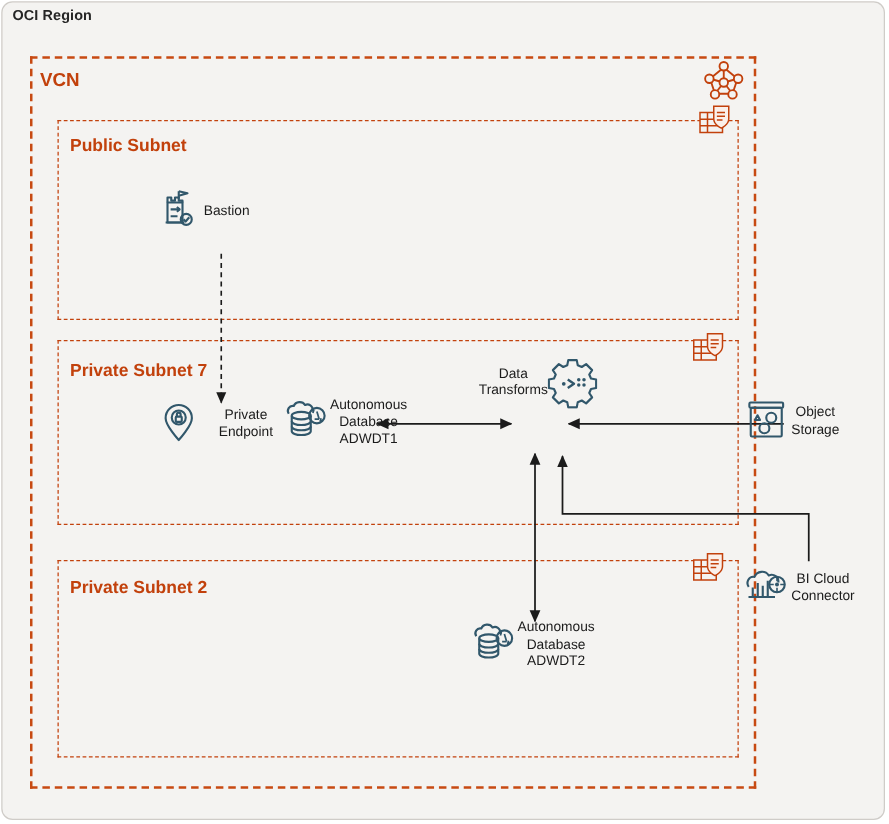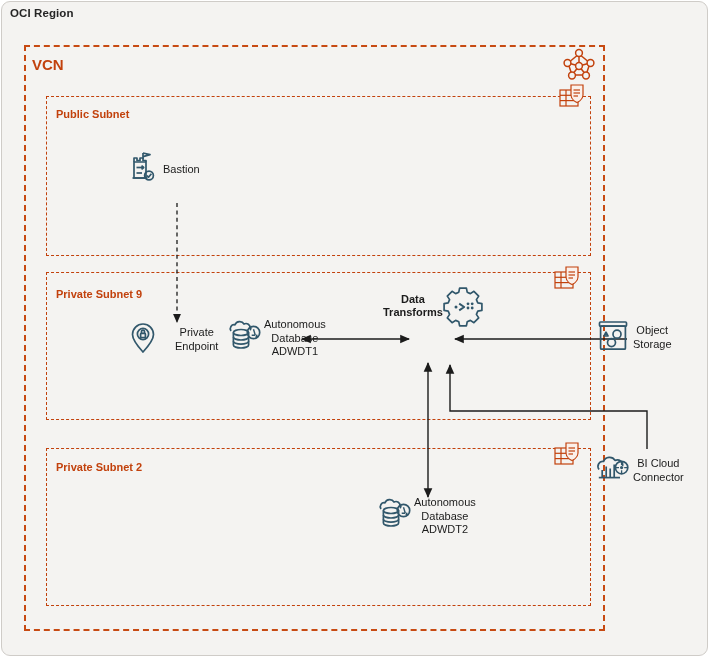--- a/index.html
+++ b/index.html
@@ -49,21 +49,21 @@
     color: #c2410c;
   }
   .subnet {
     position: absolute;
     border: 1px dashed #c2410c;
     box-sizing: border-box;
     background: transparent;
   }
   .subnet-title {
     position: absolute;
-    font-size: 11px;
+    font-size: 14px;
     font-weight: bold;
     color: #c2410c;
     white-space: nowrap;
   }
   #public-subnet  { left: 46px; top: 96px;  width: 545px; height: 160px; }
   #public-title   { left: 56px; top: 108px; }
   #private-subnet-1 { left: 46px; top: 272px; width: 545px; height: 148px; }
   #private-1-title  { left: 56px; top: 288px; }
   #private-subnet-2 { left: 46px; top: 448px; width: 545px; height: 158px; }
   #private-2-title  { left: 56px; top: 461px; }
@@ -108,21 +108,21 @@
   <div class="region-box"></div>
   <div class="region-title">OCI Region</div>
 
   <div class="vcn-box"></div>
   <div class="vcn-title">VCN</div>
 
   <div class="subnet" id="public-subnet"></div>
   <div class="subnet-title" id="public-title">Public Subnet</div>
 
   <div class="subnet" id="private-subnet-1"></div>
-  <div class="subnet-title" id="private-1-title">Private Subnet 9</div>
+  <div class="subnet-title" id="private-1-title">Private Subnet 7</div>
 
   <div class="subnet" id="private-subnet-2"></div>
   <div class="subnet-title" id="private-2-title">Private Subnet 2</div>
 
   <svg id="wires" viewBox="0 0 711 659">
     <defs>
       <marker id="arrow" viewBox="0 0 10 10" refX="9" refY="5" markerWidth="7" markerHeight="7" orient="auto-start-reverse">
         <path d="M0,0.6 L10,5 L0,9.4 z" fill="#1b1b1b"></path>
       </marker>
     </defs>
@@ -250,21 +250,21 @@
         <path d="M24.8,11.6 L27,11.2 L26.3,13.4" stroke-width="1.4"></path>
         <path d="M34.3,19.4 L32.2,19.8 L32.9,17.6" stroke-width="1.4"></path>
       </g>
     </svg>
     <div class="caption">Autonomous
 Database
 ADWDT1</div>
   </div>
 
   <div class="node" style="left:383px; top:287px;">
-    <div class="caption" style="margin:0 0 2px 0;font-weight:bold;">Data
+    <div class="caption" style="margin:0 0 2px 0;">Data
 Transforms</div>
     <svg class="glyph" viewBox="0 0 40 40">
       <g stroke="#31576b" stroke-width="1.7" fill="none" stroke-linejoin="round">
         <path d="M16.6,3.5 L23.4,3.5 L24.2,7.6 L27.4,9 L30.9,6.7 L35.7,11.5 L33.4,15 L34.8,18.2 L38.9,19 L38.9,25.8
                  L34.8,26.6 L33.4,29.8 L35.7,33.3 L30.9,38.1 L27.4,35.8 L24.2,37.2 L23.4,41.3 L16.6,41.3
                  L15.8,37.2 L12.6,35.8 L9.1,38.1 L4.3,33.3 L6.6,29.8 L5.2,26.6 L1.1,25.8 L1.1,19 L5.2,18.2
                  L6.6,15 L4.3,11.5 L9.1,6.7 L12.6,9 L15.8,7.6 Z" transform="translate(0,-2.4) scale(1)"></path>
         <circle cx="13" cy="20" r="1.5" fill="#31576b" stroke="none"></circle>
         <path d="M16.2,16.6 L21.2,20 L16.2,23.4" stroke-width="1.9"></path>
         <circle cx="25" cy="16.8" r="1.4" fill="#31576b" stroke="none"></circle>

